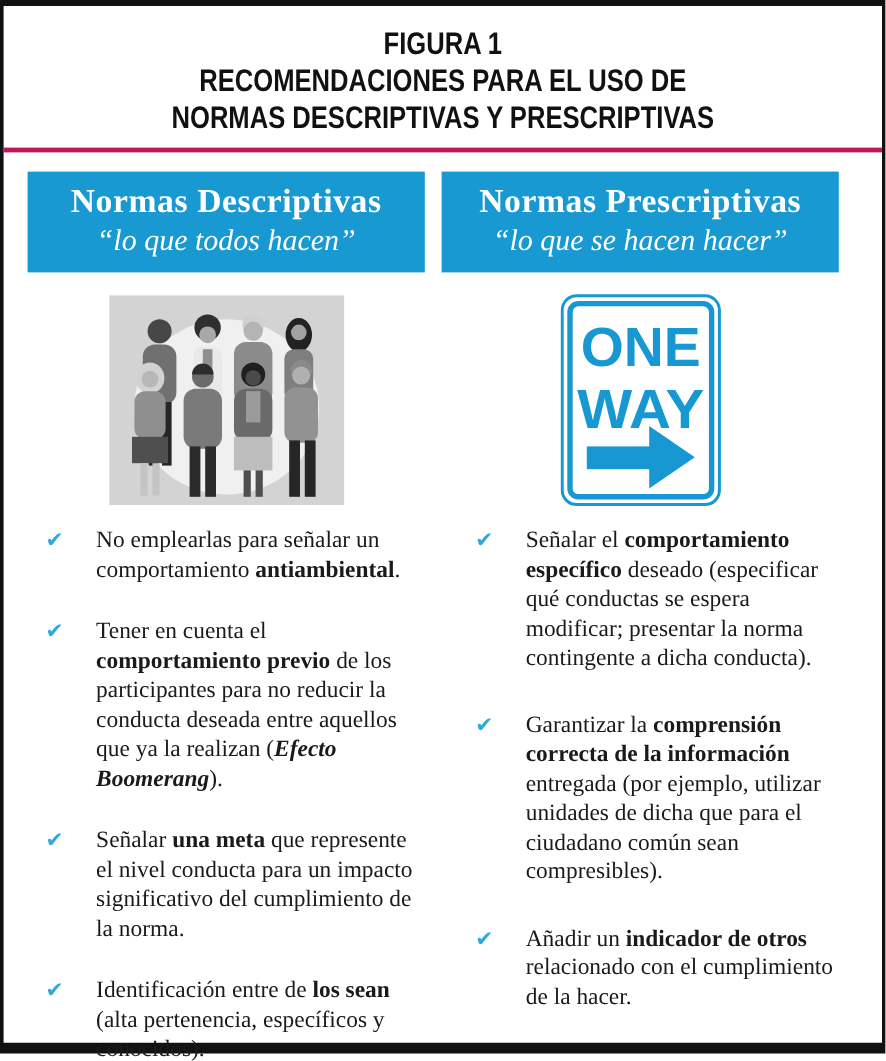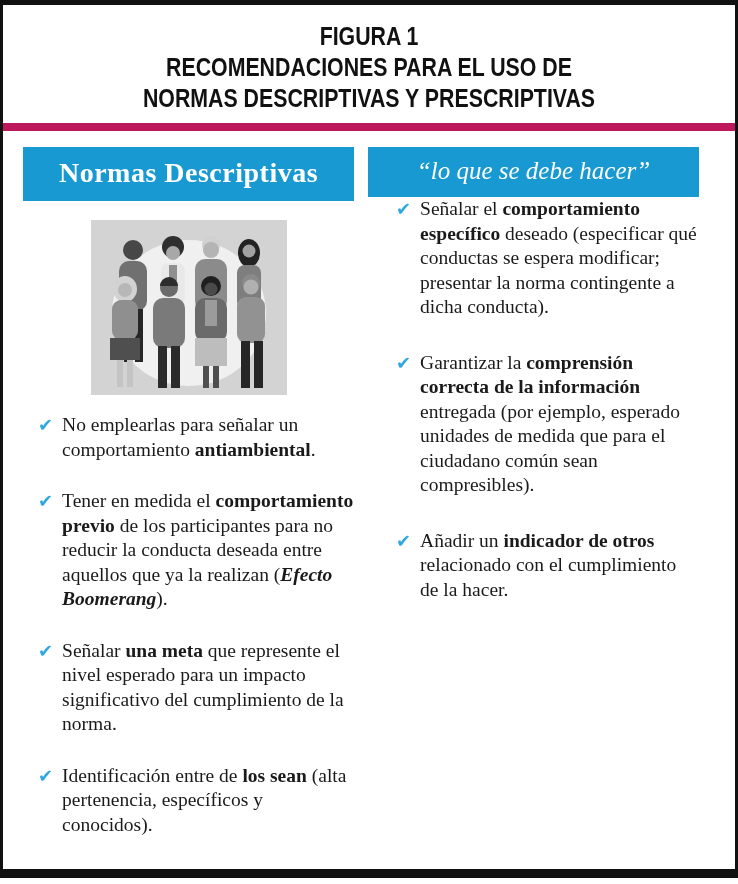--- a/index.html
+++ b/index.html
@@ -4,21 +4,21 @@
 <style>
   html,body{margin:0;padding:0;background:#ffffff;}
   body{width:738px;height:884px;position:relative;font-family:"Liberation Serif",serif;}
   .figure{
     box-sizing:border-box;width:738px;height:878px;background:#ffffff;
     border:solid #111111;border-width:5px 3px 9px 3px;
     display:flex;flex-direction:column;
   }
   
   .title-box{
-    border-bottom:8px solid #be185d;
+    border-bottom:4px solid #be185d;
     text-align:center;padding:16px 0 9px 0;
   }
   .title-line{
     font-family:"Liberation Sans",sans-serif;font-weight:bold;
     font-size:26px;line-height:31px;color:#111111;
     transform:scaleX(0.82);transform-origin:50% 50%;
     white-space:nowrap;
   }
   
   .content{flex:1;padding:16px 36px 0 20px;}
@@ -40,41 +40,42 @@
   
   ul.rec-list{list-style:none;margin:0;padding:0 0 0 15px;
     font-size:19.5px;line-height:24.5px;color:#1a1a1a;}
   .col-right ul.rec-list{padding-left:28px;}
   ul.rec-list li{display:flex;gap:9px;margin-bottom:27px;}
   .col-right ul.rec-list li{margin-bottom:31px;}
   .check{
     font-family:"DejaVu Sans",sans-serif;color:#2FA8E0;
     font-size:18px;line-height:24px;flex:none;
   }
-  .li-text{display:block;}
+  .li-text{display:block;margin-left:18px;}
   .li-text .b{font-weight:bold;}
   .li-text .i{font-style:italic;}
 </style>
 </head>
 <body>
 
 <div class="figure">
 
   <div class="title-box">
     <div class="title-line">FIGURA 1</div>
     <div class="title-line">RECOMENDACIONES PARA EL USO DE</div>
     <div class="title-line">NORMAS DESCRIPTIVAS Y PRESCRIPTIVAS</div>
   </div>
 
   <div class="content">
     <div class="columns">
 
       <div class="col col-left">
         <div class="col-header">
           <div class="hdr">Normas Descriptivas</div>
+          <div class="sub">“lo que todos hacen”</div>
         </div>
 
         <div class="col-image">
           <svg width="196" height="175" viewBox="0 0 196 175" aria-hidden="true">
             <rect width="196" height="175" fill="#d3d3d3"></rect>
             <ellipse cx="98" cy="93" rx="77" ry="73" fill="#f0f0f0"></ellipse>
 
             <g>
               <circle cx="42" cy="30" r="10" fill="#474747"></circle>
               <rect x="28" y="41" width="28" height="50" rx="10" fill="#707070"></rect>
@@ -136,47 +137,60 @@
           </svg>
         </div>
 
         <ul class="rec-list">
             <li>
               <span class="check">✔</span>
               <span class="li-text"><span>No emplearlas para señalar un comportamiento </span><span class="b">antiambiental</span><span>.</span></span>
             </li>
             <li>
               <span class="check">✔</span>
-              <span class="li-text"><span>Tener en medida el </span><span class="b">comportamiento previo</span><span> de los participantes para no reducir la conducta deseada entre aquellos que ya la realizan (</span><span class="b i">Efecto Boomerang</span><span>).</span></span>
+              <span class="li-text"><span>Tener en cuenta el </span><span class="b">comportamiento previo</span><span> de los participantes para no reducir la conducta deseada entre aquellos que ya la realizan (</span><span class="b i">Efecto Boomerang</span><span>).</span></span>
             </li>
             <li>
               <span class="check">✔</span>
-              <span class="li-text"><span>Señalar </span><span class="b">una meta</span><span> que represente el nivel esperado para un impacto significativo del cumplimiento de la norma.</span></span>
+              <span class="li-text"><span>Señalar </span><span class="b">una meta</span><span> que represente el nivel conducta para un impacto significativo del cumplimiento de la norma.</span></span>
             </li>
             <li>
               <span class="check">✔</span>
               <span class="li-text"><span>Identificación entre de </span><span class="b">los sean</span><span> (alta pertenencia, específicos y conocidos).</span></span>
             </li>
           </ul>
       </div>
 
       <div class="col col-right">
         <div class="col-header">
-          <div class="sub">“lo que se debe hacer”</div>
+          <div class="hdr">Normas Prescriptivas</div>
+          <div class="sub">“lo que se hacen hacer”</div>
         </div>
 
+        <div class="col-image">
+          <svg width="134" height="177" viewBox="0 0 134 177" aria-hidden="true">
+            <rect x="1.5" y="1.5" width="131" height="174" rx="12" fill="#ffffff" stroke="#1898D3" stroke-width="2.5"></rect>
+            <rect x="8" y="8" width="118" height="161" rx="7" fill="none" stroke="#1898D3" stroke-width="4.5"></rect>
+            <text x="67" y="60" text-anchor="middle" font-family="Liberation Sans, sans-serif" font-weight="bold" font-size="46" fill="#1898D3" textLength="100" lengthAdjust="spacingAndGlyphs">ONE</text>
+            <text x="67" y="112" text-anchor="middle" font-family="Liberation Sans, sans-serif" font-weight="bold" font-size="46" fill="#1898D3" textLength="106" lengthAdjust="spacingAndGlyphs">WAY</text>
+            <g>
+              <rect x="22" y="127" width="53" height="19" fill="#1898D3"></rect>
+              <polygon points="74,110 74,162 112,136" fill="#1898D3"></polygon>
+            </g>
+          </svg>
+        </div>
 
         <ul class="rec-list">
             <li>
               <span class="check">✔</span>
               <span class="li-text"><span>Señalar el </span><span class="b">comportamiento específico</span><span> deseado (especificar qué conductas se espera modificar; presentar la norma contingente a dicha conducta).</span></span>
             </li>
             <li>
               <span class="check">✔</span>
-              <span class="li-text"><span>Garantizar la </span><span class="b">comprensión correcta de la información</span><span> entregada (por ejemplo, esperado unidades de medida que para el ciudadano común sean compresibles).</span></span>
+              <span class="li-text"><span>Garantizar la </span><span class="b">comprensión correcta de la información</span><span> entregada (por ejemplo, utilizar unidades de dicha que para el ciudadano común sean compresibles).</span></span>
             </li>
             <li>
               <span class="check">✔</span>
               <span class="li-text"><span>Añadir un </span><span class="b">indicador de otros</span><span> relacionado con el cumplimiento de la hacer.</span></span>
             </li>
           </ul>
       </div>
 
     </div>
   </div>

